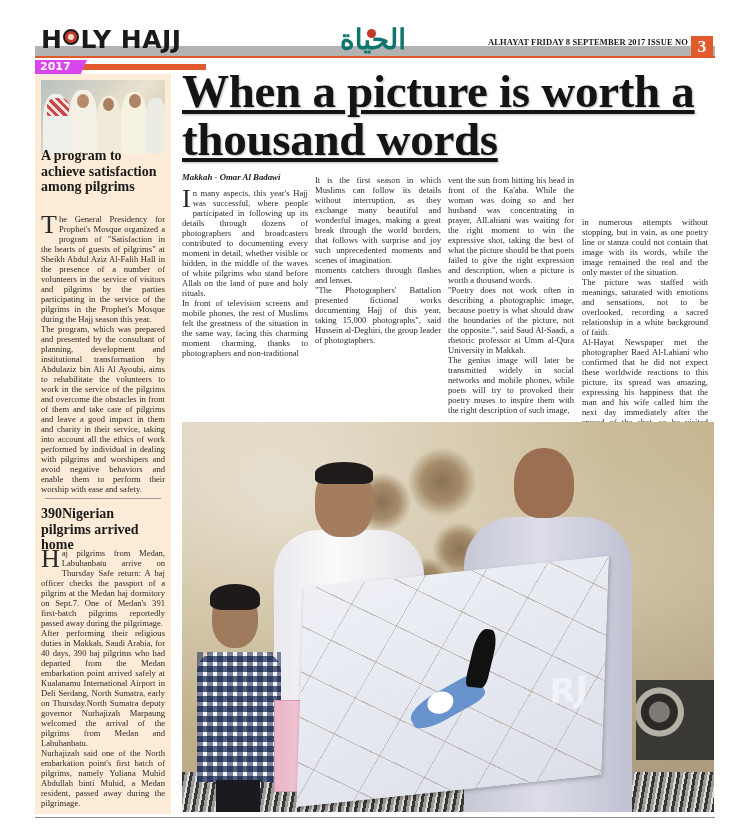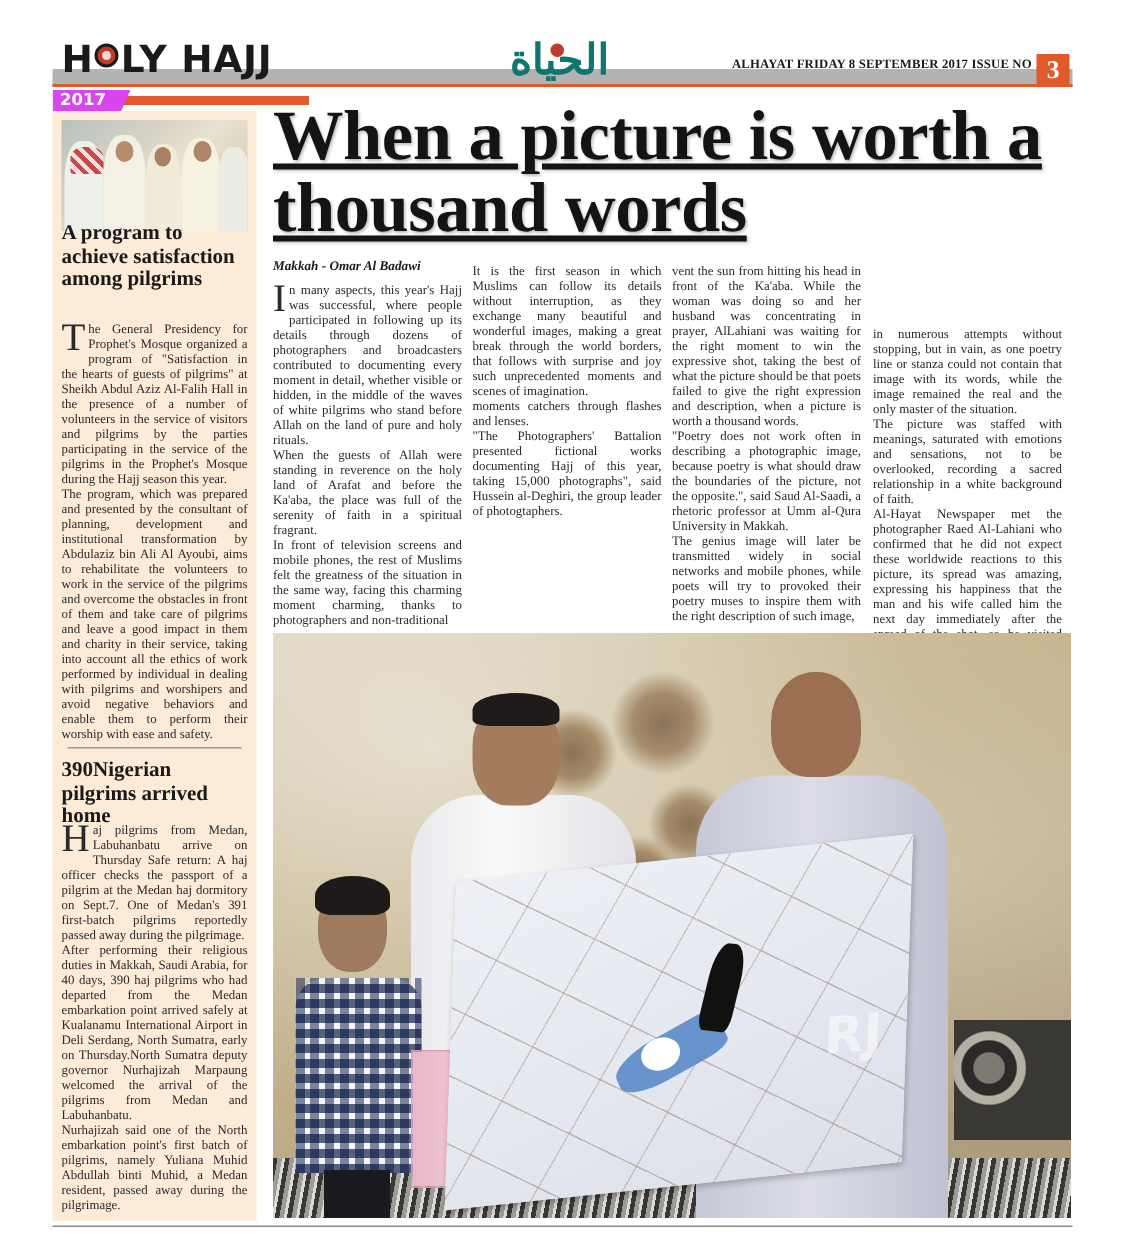--- a/index.html
+++ b/index.html
@@ -117,21 +117,20 @@
     <p>Nurhajizah said one of the North embarkation point's first batch of pilgrims, namely Yuliana Muhid Abdullah binti Muhid, a Medan resident, passed away during the pilgrimage.</p>
   </div>
 </div>
 
 <div class="headline">When a picture is worth a thousand words</div>
 
 <div class="byline">Makkah - Omar Al Badawi</div>
 
 <div class="col col1">
   <p><span class="dropcap">I</span><span>n many aspects, this year's Hajj was successful, where people participated in following up its details through dozens of photographers and broadcasters contributed to documenting every moment in detail, whether visible or hidden, in the middle of the waves of white pilgrims who stand before Allah on the land of pure and holy rituals.</span></p>
-  <p>When the guests of Allah were standing in reverence on the holy land of Arafat and before the Ka'aba, the place was full of the serenity of faith in a spiritual fragrant.</p>
   <p>In front of television screens and mobile phones, the rest of Muslims felt the greatness of the situation in the same way, facing this charming moment charming, thanks to photographers and non-traditional</p>
 </div>
 <div class="col col2">
   <p>It is the first season in which Muslims can follow its details without interruption, as they exchange many beautiful and wonderful images, making a great break through the world borders, that follows with surprise and joy such unprecedented moments and scenes of imagination.</p>
   <p>moments catchers through flashes and lenses.</p>
   <p>"The Photographers' Battalion presented fictional works documenting Hajj of this year, taking 15,000 photographs", said Hussein al-Deghiri, the group leader of photogtaphers.</p>
 </div>
 <div class="col col3">
   <p>vent the sun from hitting his head in front of the Ka'aba. While the woman was doing so and her husband was concentrating in prayer, AlLahiani was waiting for the right moment to win the expressive shot, taking the best of what the picture should be that poets failed to give the right expression and description, when a picture is worth a thousand words.</p>
   <p>"Poetry does not work often in describing a photographic image, because poetry is what should draw the boundaries of the picture, not the opposite.", said Saud Al-Saadi, a rhetoric professor at Umm al-Qura University in Makkah.</p>

